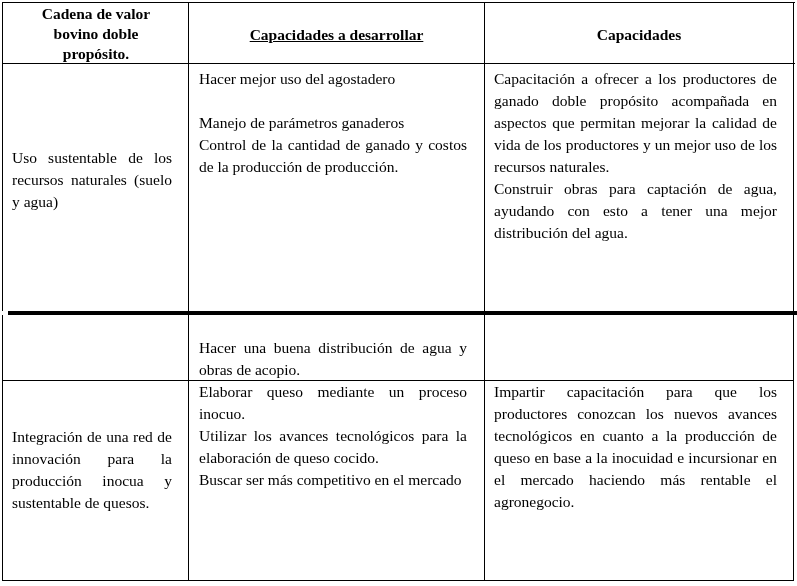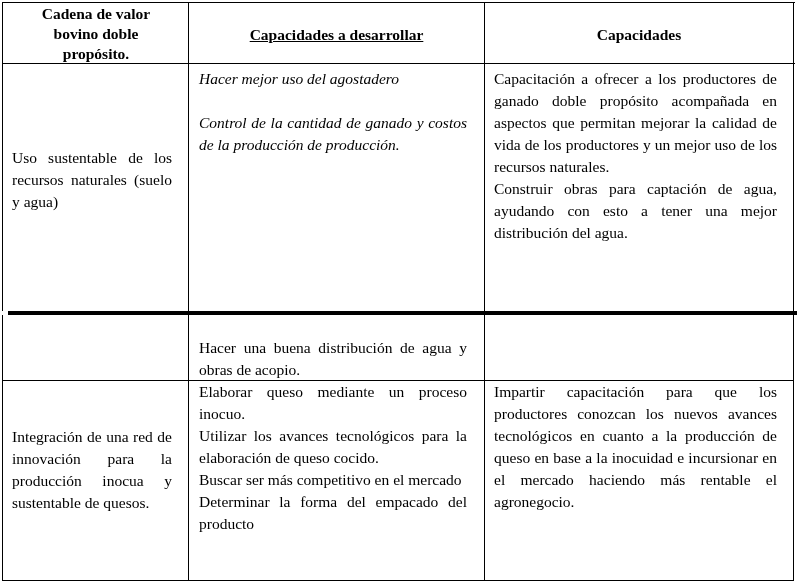--- a/index.html
+++ b/index.html
@@ -30,40 +30,40 @@
 <div class="line" style="left:793px;top:315px;width:1px;height:266px;"></div>
 <div class="line" style="left:2px;top:380px;width:792px;height:1px;"></div>
 <div class="line" style="left:2px;top:580px;width:792px;height:1px;"></div>
 
 <div class="cell hdr" style="left:30px;top:4px;width:132px;line-height:20px;">Cadena de valor bovino doble propósito.</div>
 <div class="cell hdr" style="left:189px;top:24px;width:295px;text-decoration:underline;">Capacidades a desarrollar</div>
 <div class="cell hdr" style="left:485px;top:24px;width:308px;">Capacidades</div>
 
 <div class="cell just" style="left:12px;top:147px;width:160px;">Uso sustentable de los recursos naturales (suelo y agua)</div>
 
-<div class="cell just" style="left:199px;top:68px;width:268px;font-style:italic;">
+<div class="cell just" style="left:199px;top:68px;width:268px;">
   <p class="p">Hacer mejor uso del agostadero</p>
   <div class="gap"></div>
+  <p class="p">Manejo de parámetros ganaderos</p>
   <p class="p">Control de la cantidad de ganado y costos de la producción de producción.</p>
 </div>
 
 <div class="cell just" style="left:494px;top:68px;width:283px;">
   <p class="p">Capacitación a ofrecer a los productores de ganado doble propósito acompañada en aspectos que permitan mejorar la calidad de vida de los productores y un mejor uso de los recursos naturales.</p>
   <p class="p">Construir obras para captación de agua, ayudando con esto a tener una mejor distribución del agua.</p>
 </div>
 
 <div class="cell just" style="left:12px;top:337px;width:160px;"></div>
 <div class="cell just" style="left:199px;top:337px;width:268px;font-family:Liberation Serif, serif;">
   <p class="p">Hacer una buena distribución de agua y obras de acopio.</p>
 </div>
 
 <div class="cell just" style="left:12px;top:426px;width:160px;">Integración de una red de innovación para la producción inocua y sustentable de quesos.</div>
 
 <div class="cell just" style="left:199px;top:381px;width:268px;">
   <p class="p">Elaborar queso mediante un proceso inocuo.</p>
   <p class="p">Utilizar los avances tecnológicos para la elaboración de queso cocido.</p>
   <p class="p">Buscar ser más competitivo en el mercado</p>
-  <p class="p">Determinar la forma del empacado del producto</p>
 </div>
 
 <div class="cell just" style="left:494px;top:381px;width:283px;">
   <p class="p">Impartir capacitación para que los productores conozcan los nuevos avances tecnológicos en cuanto a la producción de queso en base a la inocuidad e incursionar en el mercado haciendo más rentable el agronegocio.</p>
 </div>
 
 </body></html>

